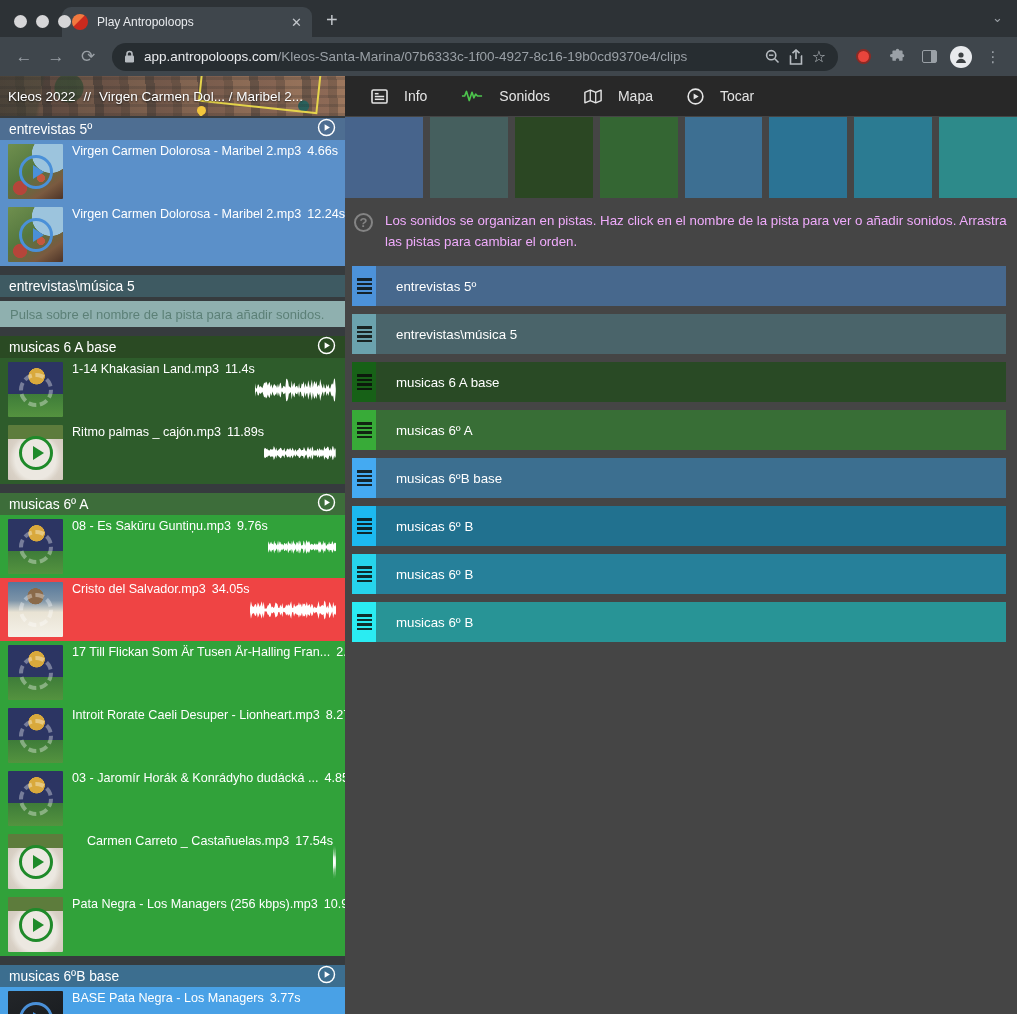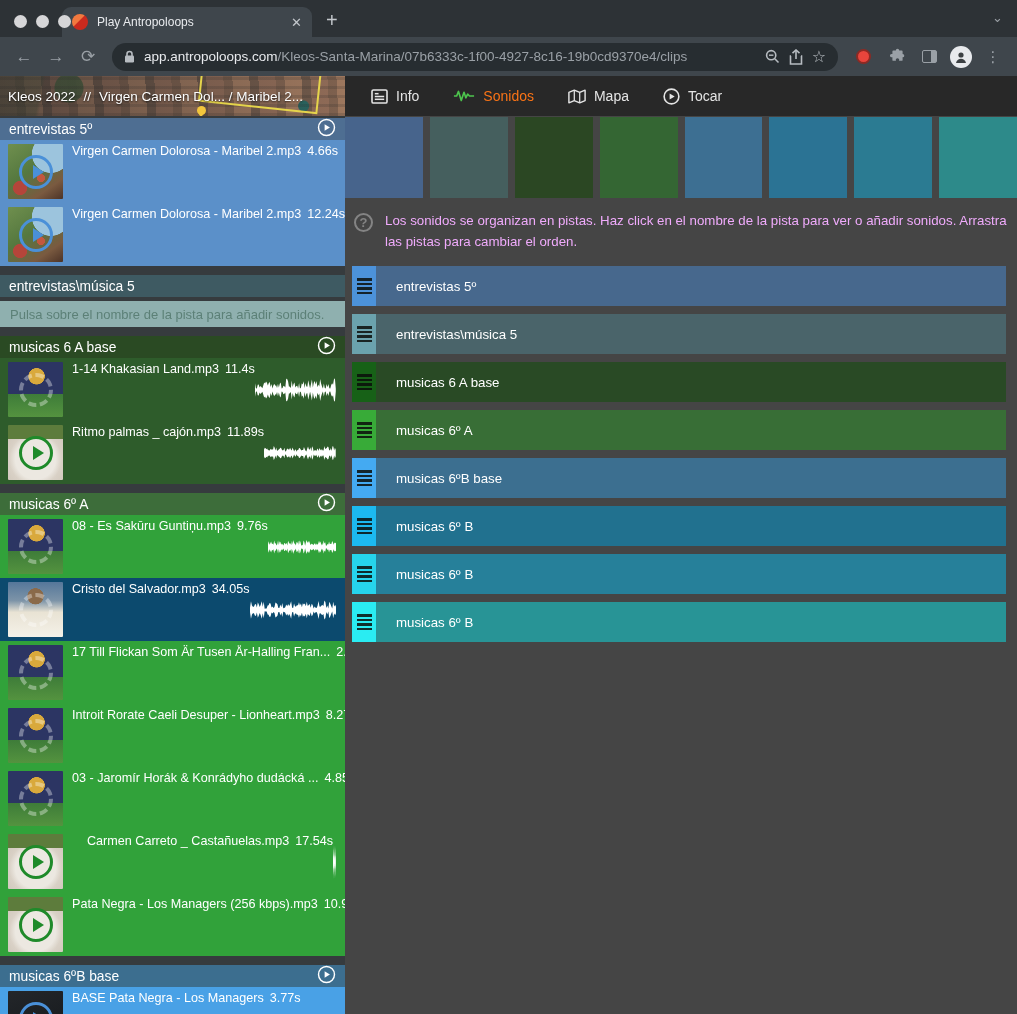--- a/index.html
+++ b/index.html
@@ -45,22 +45,22 @@
       #96705a; }
   .bc::before { content:""; position:absolute; inset:0;
     background:repeating-linear-gradient(0deg, rgba(40,40,40,.18) 0 3px, transparent 3px 9px),
                linear-gradient(90deg, rgba(20,24,30,.5), rgba(20,24,30,.12)); }
   .bc-poly { position:absolute; left:58%; top:-14px; width:120px; height:46px; border:2px solid #e5d44b; transform:rotate(6deg); }
   .bc-pin { position:absolute; left:57%; bottom:1px; width:9px; height:9px; border-radius:50%; background:#f2c63d; }
   .bc-pin::after { content:""; position:absolute; left:2.2px; top:8px; border:2.3px solid transparent; border-top:5px solid #f2c63d; }
   .bc-text { position:relative; z-index:2; display:flex; align-items:center; gap:8px; height:100%;
     padding:0 8px; color:#fff; font-size:13.5px; white-space:nowrap; text-shadow:0 1px 2px rgba(0,0,0,.7); }
   .tabs { display:flex; align-items:center; gap:14px; margin-left:16px; }
-  .apptab { display:flex; align-items:center; gap:8px; color:#e4e4e4; font-size:14px; padding:6px 10px; cursor:pointer; }
-  .apptab.active { color:#f97316; }
+  .apptab { display:flex; align-items:center; gap:16px; color:#e4e4e4; font-size:14px; padding:6px 10px; cursor:pointer; }
+  .apptab.active { color:#e5e5e5; }
   .apptab svg { display:block; }
   .nav-right { position:absolute; right:10px; top:0; height:40px; display:flex; align-items:center; gap:13px; }
   .lang-es { color:#fff; font-size:13px; font-weight:700; }
   .lang-en { color:#6b6b6b; font-size:13px; font-weight:700; }
   .spinner { width:16px; height:16px; border-radius:50%; border:3px solid rgba(255,255,255,.22);
     border-top-color:#fff; border-right-color:#dcdcdc; transform:rotate(20deg); }
   .counter { color:#fff; font-size:11px; font-weight:700; letter-spacing:.3px; }
 
   
   .content { flex:1; display:flex; min-height:0; }
@@ -339,21 +339,21 @@
               <span class="clip-name">08 - Es Sakūru Guntiņu.mp3</span>
               <span class="clip-dur">9.76s</span>
             </div>
             <div class="clip-wave">
               <svg width="265" height="18" viewBox="0 0 265 18" preserveAspectRatio="none">
                 <path d="M0 9.0 L0 6.1 L3 3.3 L6 6.7 L9 5.3 L12 3.4 L15 5.7 L18 5.7 L21 6.7 L24 2.5 L27 5.4 L30 5.3 L33 7.6 L36 6.2 L39 2.5 L42 7.1 L45 3.5 L48 4.1 L51 6.8 L54 5.5 L57 6.5 L60 7.6 L63 5.1 L66 5.2 L69 6.5 L72 4.7 L75 7.5 L78 2.8 L81 4.4 L84 5.8 L87 5.2 L90 7.3 L93 2.8 L96 6.4 L99 1.9 L102 5.6 L105 5.7 L108 7.5 L111 3.8 L114 5.6 L117 2.8 L120 7.1 L123 2.6 L126 4.0 L129 7.6 L132 7.3 L135 7.0 L138 2.5 L141 3.9 L144 7.7 L147 4.5 L150 2.1 L153 4.6 L156 4.5 L159 2.7 L162 4.8 L165 7.2 L168 5.4 L171 6.5 L174 6.1 L177 7.3 L180 5.6 L183 5.4 L186 7.3 L189 5.4 L192 6.8 L195 5.5 L198 2.8 L201 5.1 L204 3.6 L207 7.4 L210 5.1 L213 7.2 L216 2.4 L219 5.4 L222 4.3 L225 7.7 L228 7.6 L231 5.9 L234 6.6 L237 3.4 L240 6.3 L243 5.7 L246 6.0 L249 3.0 L252 4.5 L255 6.7 L258 4.5 L261 5.3 L264 4.4 L264 13.6 L261 12.7 L258 13.5 L255 11.3 L252 13.5 L249 15.0 L246 12.0 L243 12.3 L240 11.7 L237 14.6 L234 11.4 L231 12.1 L228 10.4 L225 10.3 L222 13.7 L219 12.6 L216 15.6 L213 10.8 L210 12.9 L207 10.6 L204 14.4 L201 12.9 L198 15.2 L195 12.5 L192 11.2 L189 12.6 L186 10.7 L183 12.6 L180 12.4 L177 10.7 L174 11.9 L171 11.5 L168 12.6 L165 10.8 L162 13.2 L159 15.3 L156 13.5 L153 13.4 L150 15.9 L147 13.5 L144 10.3 L141 14.1 L138 15.5 L135 11.0 L132 10.7 L129 10.4 L126 14.0 L123 15.4 L120 10.9 L117 15.2 L114 12.4 L111 14.2 L108 10.5 L105 12.3 L102 12.4 L99 16.1 L96 11.6 L93 15.2 L90 10.7 L87 12.8 L84 12.2 L81 13.6 L78 15.2 L75 10.5 L72 13.3 L69 11.5 L66 12.8 L63 12.9 L60 10.4 L57 11.5 L54 12.5 L51 11.2 L48 13.9 L45 14.5 L42 10.9 L39 15.5 L36 11.8 L33 10.4 L30 12.7 L27 12.6 L24 15.5 L21 11.3 L18 12.3 L15 12.3 L12 14.6 L9 12.7 L6 11.3 L3 14.7 L0 11.9 Z" fill="#fff"></path>
               </svg>
             </div>
           </div>
         </div>
-        <div class="clip" style="background: #0c4a6e;">
+        <div class="clip" style="background: #ef4444;">
           <div class="thumb t-jesus">
             <span class="ovl o-spin"></span>
           </div>
           <div class="clip-body">
             <div class="clip-top">
               <span class="clip-name">Cristo del Salvador.mp3</span>
               <span class="clip-dur">34.05s</span>
             </div>
             <div class="clip-wave">
               <svg width="265" height="24" viewBox="0 0 265 24" preserveAspectRatio="none">

